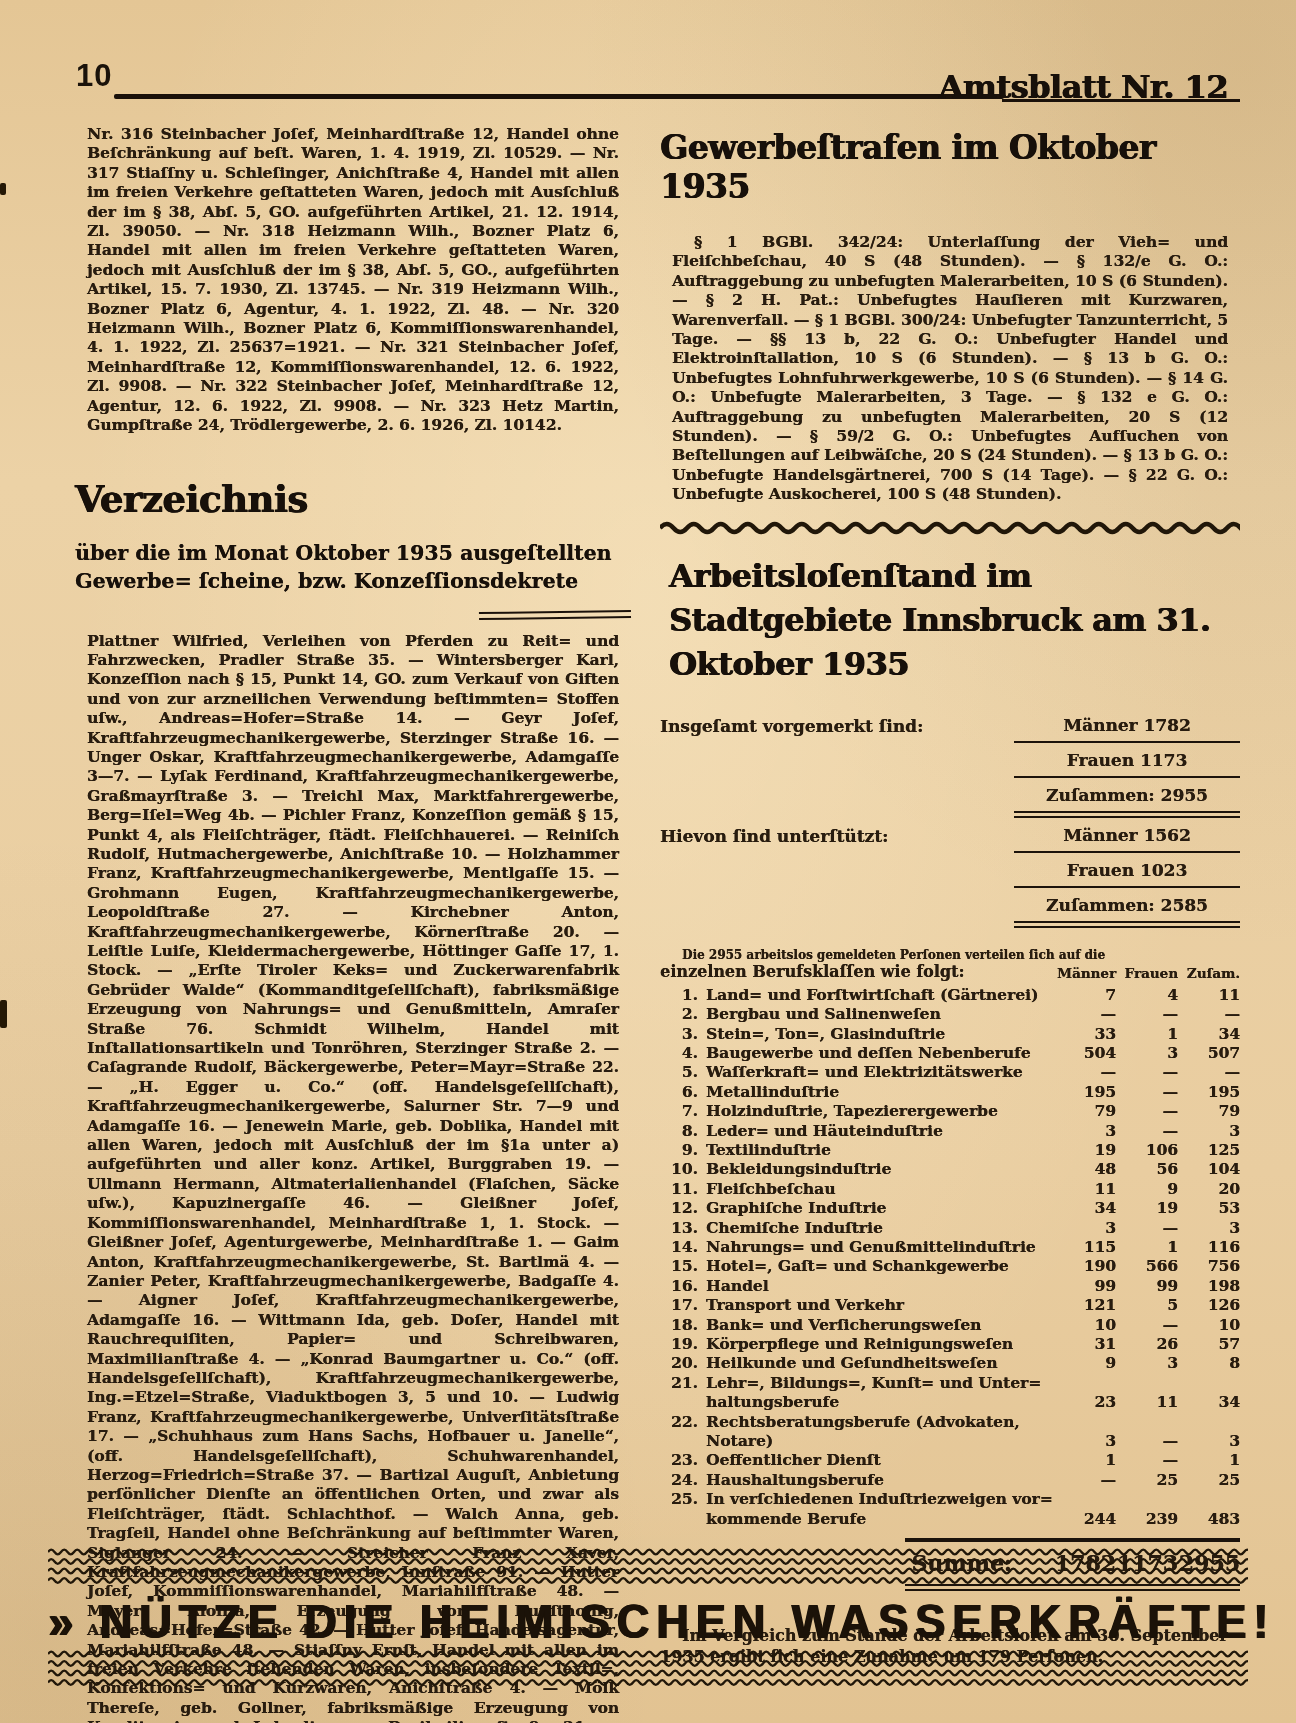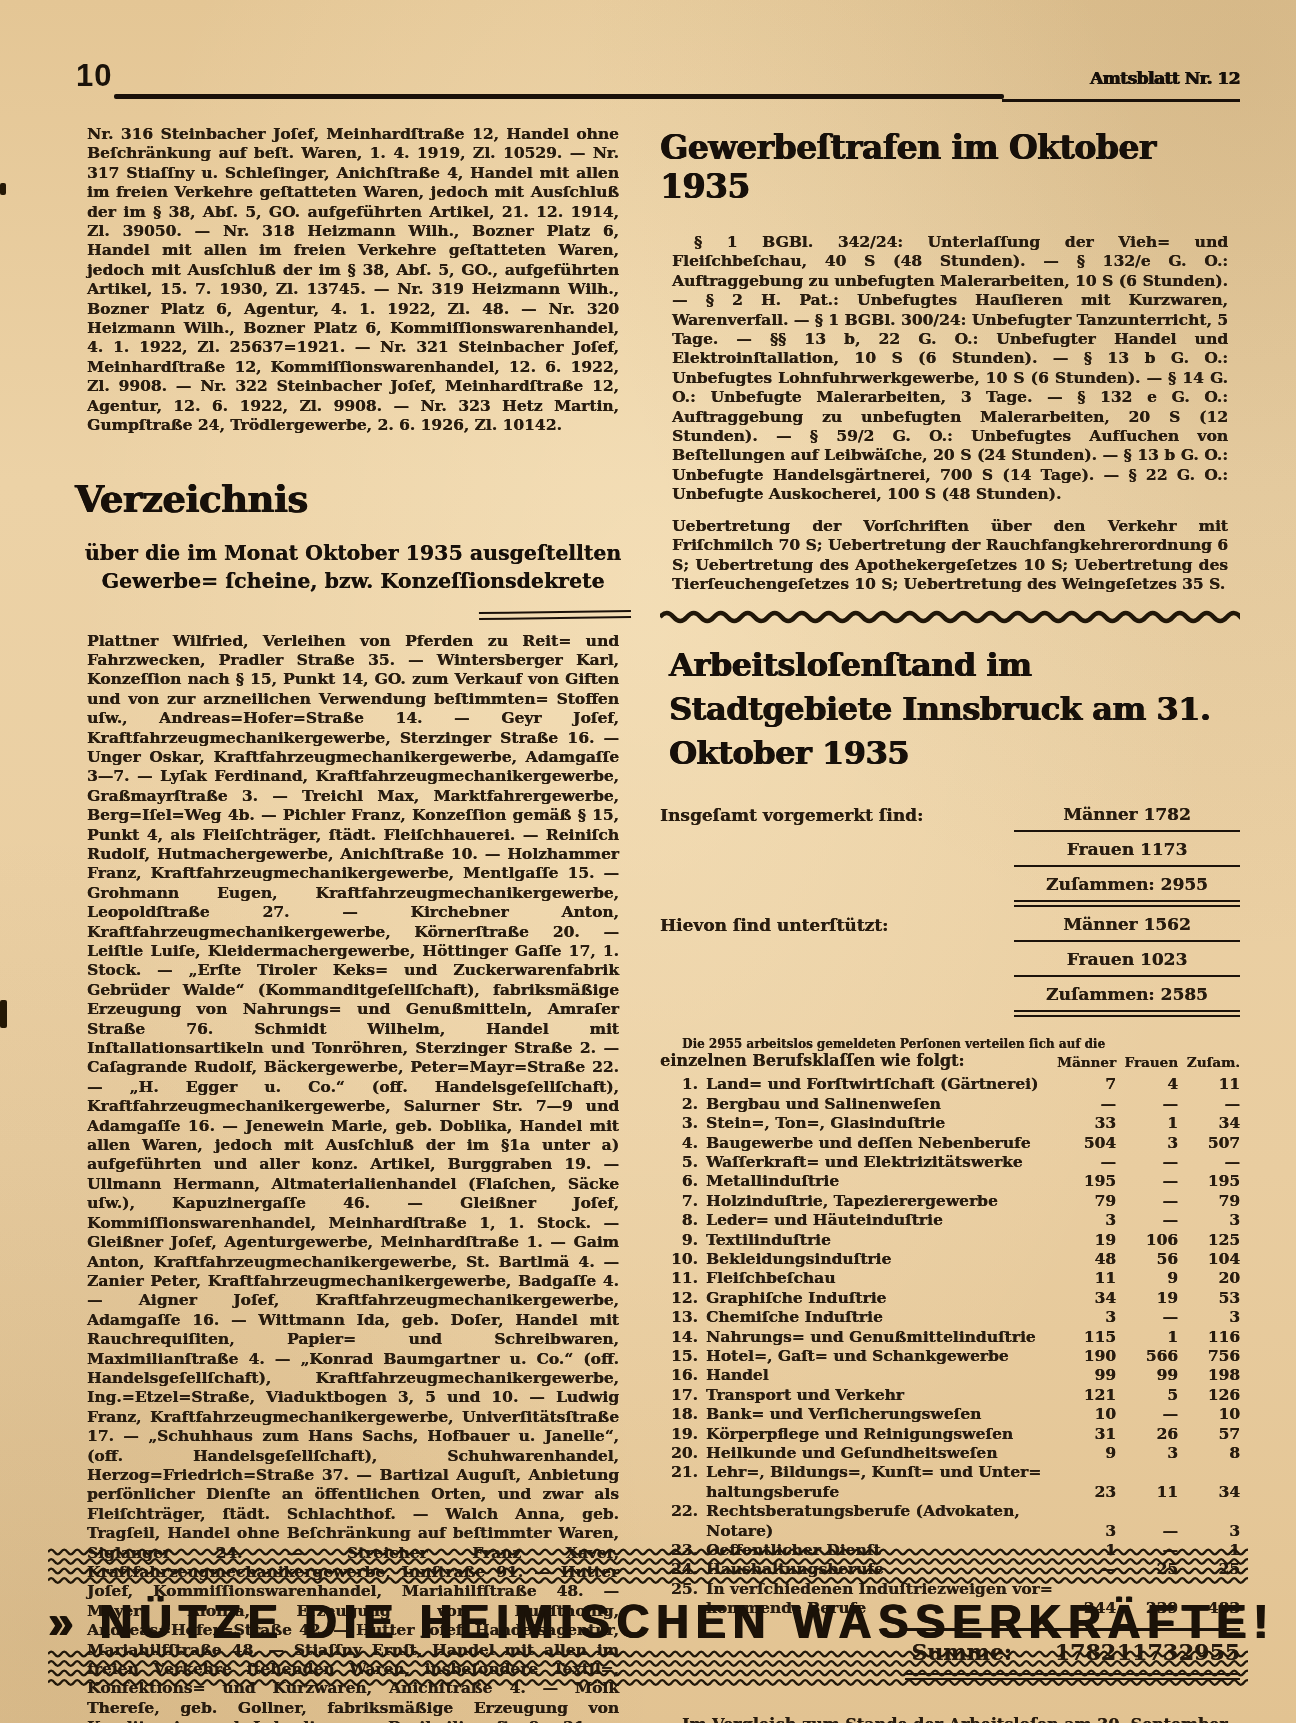--- a/index.html
+++ b/index.html
@@ -14,28 +14,28 @@
     font-family:"DejaVu Serif",serif;color:#281c0f;
   }
   .frak{font-family:"DejaVu Serif",serif;font-weight:bold;text-shadow:.25px 0 currentColor;}
   .frakhead{font-family:"DejaVu Serif",serif;font-weight:bold;color:#17100a;
     text-shadow:.7px 0 currentColor,-.35px 0 currentColor;letter-spacing:-.5px;}
   
   .pagenum{position:absolute;left:76px;top:58px;font-family:"Liberation Sans",sans-serif;
     font-weight:bold;font-size:31px;color:#1a120a;letter-spacing:1px;}
   .headrule{position:absolute;left:114px;top:94px;width:890px;height:5px;background:#1a110a;border-radius:2px;}
   .headrule-thin{position:absolute;left:1002px;top:99px;width:238px;height:2.5px;background:#1a110a;}
-  .masthead{position:absolute;right:56px;top:68px;font-size:17px;}
+  .masthead{position:absolute;right:68px;top:68px;font-size:32px;}
   
   .col-left{position:absolute;left:75px;top:112px;width:556px;}
   .col-right{position:absolute;left:660px;top:118px;width:580px;}
   .body-par{font-size:15.5px;line-height:19.4px;text-align:justify;margin:12px;}
   .indent{text-indent:22px;}
   h2.vz{font-size:37px;margin:42px 0 18px;}
-  .vz-sub{font-size:20.5px;line-height:28px;margin:0;color:#17100a;text-align:center;}
+  .vz-sub{font-size:20.5px;line-height:28px;margin:0;color:#17100a;}
   .rule-frag{width:152px;height:4px;border-top:2.5px solid #1a110a;border-bottom:2.5px solid #1a110a;
     margin:16px 0 8px auto;transform:rotate(-.8deg);}
   h1.gs{font-size:33px;margin:10px 0 26px;}
   .gs-par2{margin-top:0;}
   .wavy{display:block;margin:16px 0 10px;}
   h1.al{font-size:32px;line-height:44px;margin:18px 9px 22px;}
   
   .sgroup{display:flex;}
   .slabel{flex:1;font-size:17px;padding-top:8px;}
   .sstack{width:226px;}
@@ -79,21 +79,20 @@
 
   <h2 class="vz frakhead">Verzeichnis</h2>
   <p class="vz-sub frak">über die im Monat Oktober 1935 ausgeſtellten Gewerbe= ſcheine, bzw. Konzeſſionsdekrete</p>
   <div class="rule-frag"></div>
   <p class="body-par frak">Plattner Wilfried, Verleihen von Pferden zu Reit= und Fahrzwecken, Pradler Straße 35. — Wintersberger Karl, Konzeſſion nach § 15, Punkt 14, GO. zum Verkauf von Giften und von zur arzneilichen Verwendung beſtimmten= Stoffen uſw., Andreas=Hofer=Straße 14. — Geyr Joſef, Kraftfahrzeugmechanikergewerbe, Sterzinger Straße 16. — Unger Oskar, Kraftfahrzeugmechanikergewerbe, Adamgaſſe 3—7. — Lyſak Ferdinand, Kraftfahrzeugmechanikergewerbe, Graßmayrſtraße 3. — Treichl Max, Marktfahrergewerbe, Berg=Iſel=Weg 4b. — Pichler Franz, Konzeſſion gemäß § 15, Punkt 4, als Fleiſchträger, ſtädt. Fleiſchhauerei. — Reiniſch Rudolf, Hutmachergewerbe, Anichſtraße 10. — Holzhammer Franz, Kraftfahrzeugmechanikergewerbe, Mentlgaſſe 15. — Grohmann Eugen, Kraftfahrzeugmechanikergewerbe, Leopoldſtraße 27. — Kirchebner Anton, Kraftfahrzeugmechanikergewerbe, Körnerſtraße 20. — Leiſtle Luiſe, Kleidermachergewerbe, Höttinger Gaſſe 17, 1. Stock. — „Erſte Tiroler Keks= und Zuckerwarenfabrik Gebrüder Walde“ (Kommanditgeſellſchaft), fabriksmäßige Erzeugung von Nahrungs= und Genußmitteln, Amraſer Straße 76. Schmidt Wilhelm, Handel mit Inſtallationsartikeln und Tonröhren, Sterzinger Straße 2. — Caſagrande Rudolf, Bäckergewerbe, Peter=Mayr=Straße 22. — „H. Egger u. Co.“ (off. Handelsgeſellſchaft), Kraftfahrzeugmechanikergewerbe, Salurner Str. 7—9 und Adamgaſſe 16. — Jenewein Marie, geb. Doblika, Handel mit allen Waren, jedoch mit Ausſchluß der im §1a unter a) aufgeführten und aller konz. Artikel, Burggraben 19. — Ullmann Hermann, Altmaterialienhandel (Flaſchen, Säcke uſw.), Kapuzinergaſſe 46. — Gleißner Joſef, Kommiſſionswarenhandel, Meinhardſtraße 1, 1. Stock. — Gleißner Joſef, Agenturgewerbe, Meinhardſtraße 1. — Gaim Anton, Kraftfahrzeugmechanikergewerbe, St. Bartlmä 4. — Zanier Peter, Kraftfahrzeugmechanikergewerbe, Badgaſſe 4. — Aigner Joſef, Kraftfahrzeugmechanikergewerbe, Adamgaſſe 16. — Wittmann Ida, geb. Doſer, Handel mit Rauchrequiſiten, Papier= und Schreibwaren, Maximilianſtraße 4. — „Konrad Baumgartner u. Co.“ (off. Handelsgeſellſchaft), Kraftfahrzeugmechanikergewerbe, Ing.=Etzel=Straße, Viaduktbogen 3, 5 und 10. — Ludwig Franz, Kraftfahrzeugmechanikergewerbe, Univerſitätsſtraße 17. — „Schuhhaus zum Hans Sachs, Hofbauer u. Janelle“, (off. Handelsgeſellſchaft), Schuhwarenhandel, Herzog=Friedrich=Straße 37. — Bartizal Auguſt, Anbietung perſönlicher Dienſte an öffentlichen Orten, und zwar als Fleiſchträger, ſtädt. Schlachthof. — Walch Anna, geb. Tragſeil, Handel ohne Beſchränkung auf beſtimmter Waren, Siglanger 24. — Streicher Franz Xaver, Kraftfahrzeugmechanikergewerbe, Innſtraße 91. — Hutter Joſef, Kommiſſionswarenhandel, Mariahilfſtraße 48. — Mayer Aloiſia, Erzeugung von Kunſthonig, Andreas=Hofer=Straße 42. — Hutter Joſef, Handelsagentur, Mariahilfſtraße 48. — Stiaſſny Ernſt, Handel mit allen im freien Verkehre ſtehenden Waren, insbeſondere Textil=, Konfektions= und Kurzwaren, Anichſtraße 4. — Mölk Thereſe, geb. Gollner, fabriksmäßige Erzeugung von Konditorei= und Lebzeltwaren, Dreiheiligenſtraße 21. — „Autoreparaturwerkſtätte Alfred Walli u. Co., Innsbruck“ (off. Handelsgeſellſchaft), Kraftfahrzeugmechanikergewerbe, Bozner Platz 9.</p>
 </div>
 
 <div class="col-right">
   <h1 class="gs frakhead">Gewerbeſtrafen im Oktober 1935</h1>
   <p class="body-par frak indent">§ 1 BGBl. 342/24: Unterlaſſung der Vieh= und Fleiſchbeſchau, 40 S (48 Stunden). — § 132/e G. O.: Auftraggebung zu unbefugten Malerarbeiten, 10 S (6 Stunden). — § 2 H. Pat.: Unbefugtes Hauſieren mit Kurzwaren, Warenverfall. — § 1 BGBl. 300/24: Unbefugter Tanzunterricht, 5 Tage. — §§ 13 b, 22 G. O.: Unbefugter Handel und Elektroinſtallation, 10 S (6 Stunden). — § 13 b G. O.: Unbefugtes Lohnfuhrwerkgewerbe, 10 S (6 Stunden). — § 14 G. O.: Unbefugte Malerarbeiten, 3 Tage. — § 132 e G. O.: Auftraggebung zu unbefugten Malerarbeiten, 20 S (12 Stunden). — § 59/2 G. O.: Unbefugtes Aufſuchen von Beſtellungen auf Leibwäſche, 20 S (24 Stunden). — § 13 b G. O.: Unbefugte Handelsgärtnerei, 700 S (14 Tage). — § 22 G. O.: Unbefugte Auskocherei, 100 S (48 Stunden).</p>
-  <p class="body-par frak gs-par2">Uebertretung der Vorſchriften über den Verkehr mit Friſchmilch 70 S; Uebertretung der Rauchfangkehrerordnung 6 S; Uebertretung des Apothekergeſetzes 10 S; Uebertretung des Tierſeuchengeſetzes 10 S; Uebertretung des Weingeſetzes 35 S.</p>
 
   <svg class="wavy" width="580" height="16">
       <path d="M0 8 q 6.75 -8 13.5 0 q 6.75 8 13.5 0 q 6.75 -8 13.5 0 q 6.75 8 13.5 0 q 6.75 -8 13.5 0 q 6.75 8 13.5 0 q 6.75 -8 13.5 0 q 6.75 8 13.5 0 q 6.75 -8 13.5 0 q 6.75 8 13.5 0 q 6.75 -8 13.5 0 q 6.75 8 13.5 0 q 6.75 -8 13.5 0 q 6.75 8 13.5 0 q 6.75 -8 13.5 0 q 6.75 8 13.5 0 q 6.75 -8 13.5 0 q 6.75 8 13.5 0 q 6.75 -8 13.5 0 q 6.75 8 13.5 0 q 6.75 -8 13.5 0 q 6.75 8 13.5 0 q 6.75 -8 13.5 0 q 6.75 8 13.5 0 q 6.75 -8 13.5 0 q 6.75 8 13.5 0 q 6.75 -8 13.5 0 q 6.75 8 13.5 0 q 6.75 -8 13.5 0 q 6.75 8 13.5 0 q 6.75 -8 13.5 0 q 6.75 8 13.5 0 q 6.75 -8 13.5 0 q 6.75 8 13.5 0 q 6.75 -8 13.5 0 q 6.75 8 13.5 0 q 6.75 -8 13.5 0 q 6.75 8 13.5 0 q 6.75 -8 13.5 0 q 6.75 8 13.5 0 q 6.75 -8 13.5 0 q 6.75 8 13.5 0 q 6.75 -8 13.5 0 q 6.75 8 13.5 0" fill="none" stroke="#211709" stroke-width="4.5"></path>
     </svg>
 
   <h1 class="al frakhead"><span>Arbeitsloſenſtand im</span><br><span>Stadtgebiete Innsbruck am 31. Oktober 1935</span></h1>
 
   <div class="sgroup frak">
     <div class="slabel">Insgeſamt vorgemerkt ſind:</div>
     <div class="sstack">

